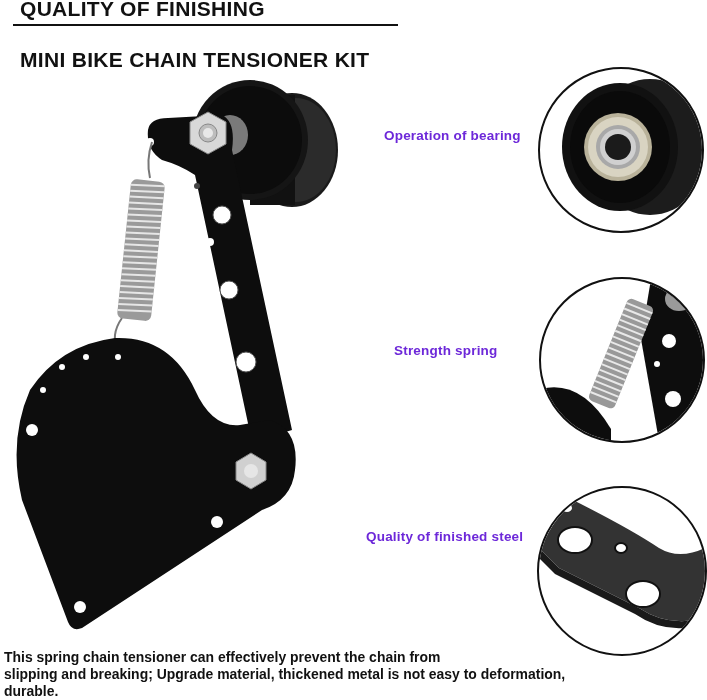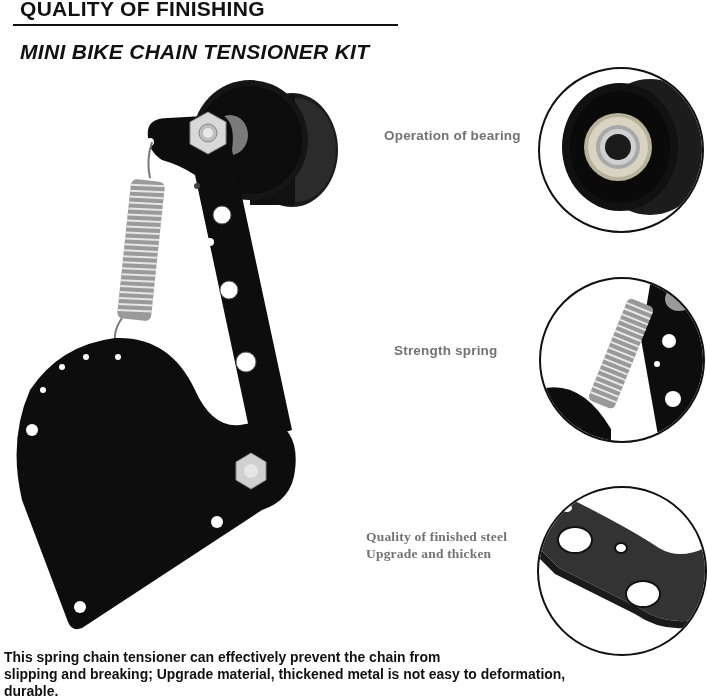--- a/index.html
+++ b/index.html
@@ -1,21 +1,21 @@
 <!DOCTYPE html>
 <html><head>
   <meta charset="utf-8">
   <style>
     html, body { margin: 0; padding: 0; background: #ffffff; }
     body { width: 707px; height: 700px; position: relative; overflow: hidden; font-family: "Liberation Sans", sans-serif; color: #111; }
     .heading { position: absolute; left: 20px; font-weight: bold; font-size: 21px; letter-spacing: 0.3px; color: #111; white-space: nowrap; }
     .h1 { top: -3px; }
-    .h2 { top: 40px; font-style: italic; }
+    .h2 { top: 48px; }
     .rule { position: absolute; left: 13px; top: 24px; width: 385px; height: 2px; background: #111; }
-    .callout-label { position: absolute; font-weight: bold; font-size: 13.5px; line-height: 17px; color: #737373; white-space: nowrap; letter-spacing: 0.2px; }
+    .callout-label { position: absolute; font-weight: bold; font-size: 13.5px; line-height: 17px; color: #6d28d9; white-space: nowrap; letter-spacing: 0.2px; }
     .zoom-circle { position: absolute; border: 2px solid #111; border-radius: 50%; overflow: hidden; background: #fff; }
     .desc { position: absolute; left: 4px; top: 648px; width: 700px; font-family: "Liberation Sans", sans-serif; font-weight: bold; font-size: 15px; line-height: 17px; color: #111; transform: scaleX(0.93); transform-origin: left top; }
     .product { position: absolute; left: 0; top: 60px; width: 360px; height: 590px; }
     svg { display: block; }
   </style>
 </head>
 <body>
 
 <div class="heading h1">QUALITY OF FINISHING</div>
 <div class="rule"></div>
@@ -144,23 +144,22 @@
         <line x1="64" y1="98" x2="92" y2="98"></line>
           <line x1="64" y1="104" x2="92" y2="104"></line>
         <line x1="64" y1="110" x2="92" y2="110"></line>
           <line x1="64" y1="116" x2="92" y2="116"></line>
         <line x1="64" y1="122" x2="92" y2="122"></line>
       </g>
     </g>
   </svg>
 </div>
 
-<div class="callout-label" style="left:366px; top:528px;font-family:Liberation Serif, serif;">
+<div class="callout-label" style="left:366px; top:528px;">
   <div>Quality of finished steel</div>
-  <div>Upgrade and thicken</div>
 </div>
 <div class="zoom-circle" style="left:537px; top:486px; width:166px; height:166px;">
   <svg width="166" height="166" viewBox="0 0 166 166">
     <path d="M0 60 L30 10 Q90 40 120 60 Q140 72 166 60 L166 130 Q130 140 100 120 L20 80 Z" fill="#333"></path>
     <path d="M0 60 L20 80 L100 120 Q130 140 166 130 L166 136 Q128 148 96 126 L16 86 L0 70 Z" fill="#1a1a1a"></path>
     <ellipse cx="36" cy="52" rx="17" ry="13" fill="#fff" stroke="#111" stroke-width="2"></ellipse>
     <ellipse cx="82" cy="60" rx="6" ry="5" fill="#fff" stroke="#111" stroke-width="2"></ellipse>
     <ellipse cx="104" cy="106" rx="17" ry="13" fill="#fff" stroke="#111" stroke-width="2"></ellipse>
     <ellipse cx="28" cy="20" rx="5" ry="4" fill="#fff"></ellipse>
   </svg>

